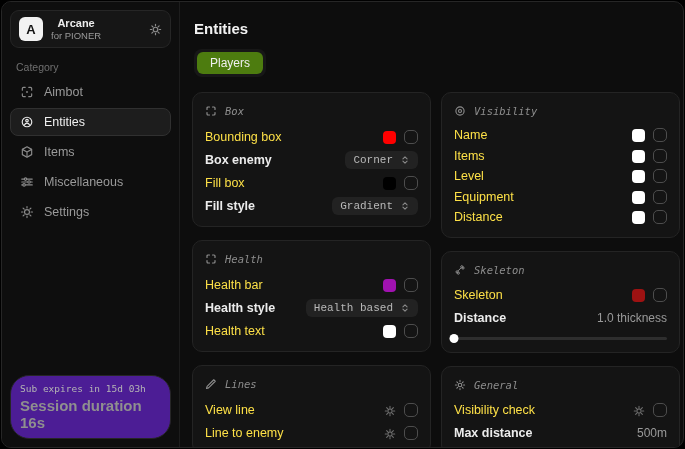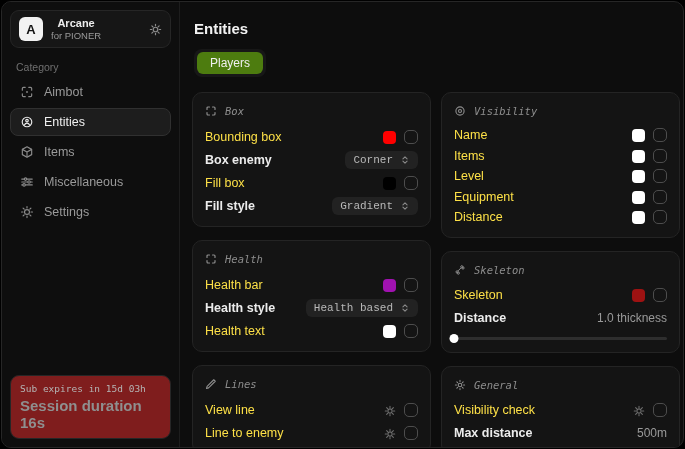--- a/index.html
+++ b/index.html
@@ -18,21 +18,21 @@
   .brand-name{font-size:11px;font-weight:bold;color:#ececec;}
   .brand-sub{font-size:9.5px;color:#9a9a9a;}
   .brand-gear{margin-left:auto;color:#8a8a8a;display:flex;}
   .category{margin:13px 6px 5px;font-size:10.5px;color:#6f6f6f;}
   .nav{display:flex;flex-direction:column;gap:2px;}
   .nav-item{display:flex;align-items:flex-end;gap:10px;padding:6px 9px;border-radius:8px;
     color:#9a9a9a;font-size:12.5px;border:1px solid transparent;cursor:default;}
   .nav-item .nicon{display:flex;color:#8a8a8a;}
   .nav-item.active{background:#1d1d1d;border-color:#303030;color:#f0f0f0;}
   .nav-item.active .nicon{color:#e8e8e8;}
-  .side-footer{margin-top:auto;background:#7f1d1d;border:1px solid #262626;border-radius:9px;
+  .side-footer{margin-top:auto;background:#4c1d95;border:1px solid #262626;border-radius:19px;
     padding:7px 9px;}
   .sub-line{font-family:"DejaVu Sans Mono",monospace;font-size:9.5px;color:#b5b5b5;}
   .sess-line{font-size:15px;color:#8f8f8f;margin-top:3px;font-weight:bold;}
 
   
   .main{flex:1;padding:12px 12px 10px 12px;box-sizing:border-box;display:flex;flex-direction:column;}
   .page-title{font-size:15px;font-weight:bold;color:#f2f2f2;margin:6px 0 12px 2px;}
   .tabs{display:inline-flex;align-self:flex-start;background:#171717;border-radius:8px;padding:3px;
     gap:2px;margin-left:2px;}
   .tab{padding:4px 13px;font-size:12px;color:#838383;border-radius:6px;cursor:default;}

